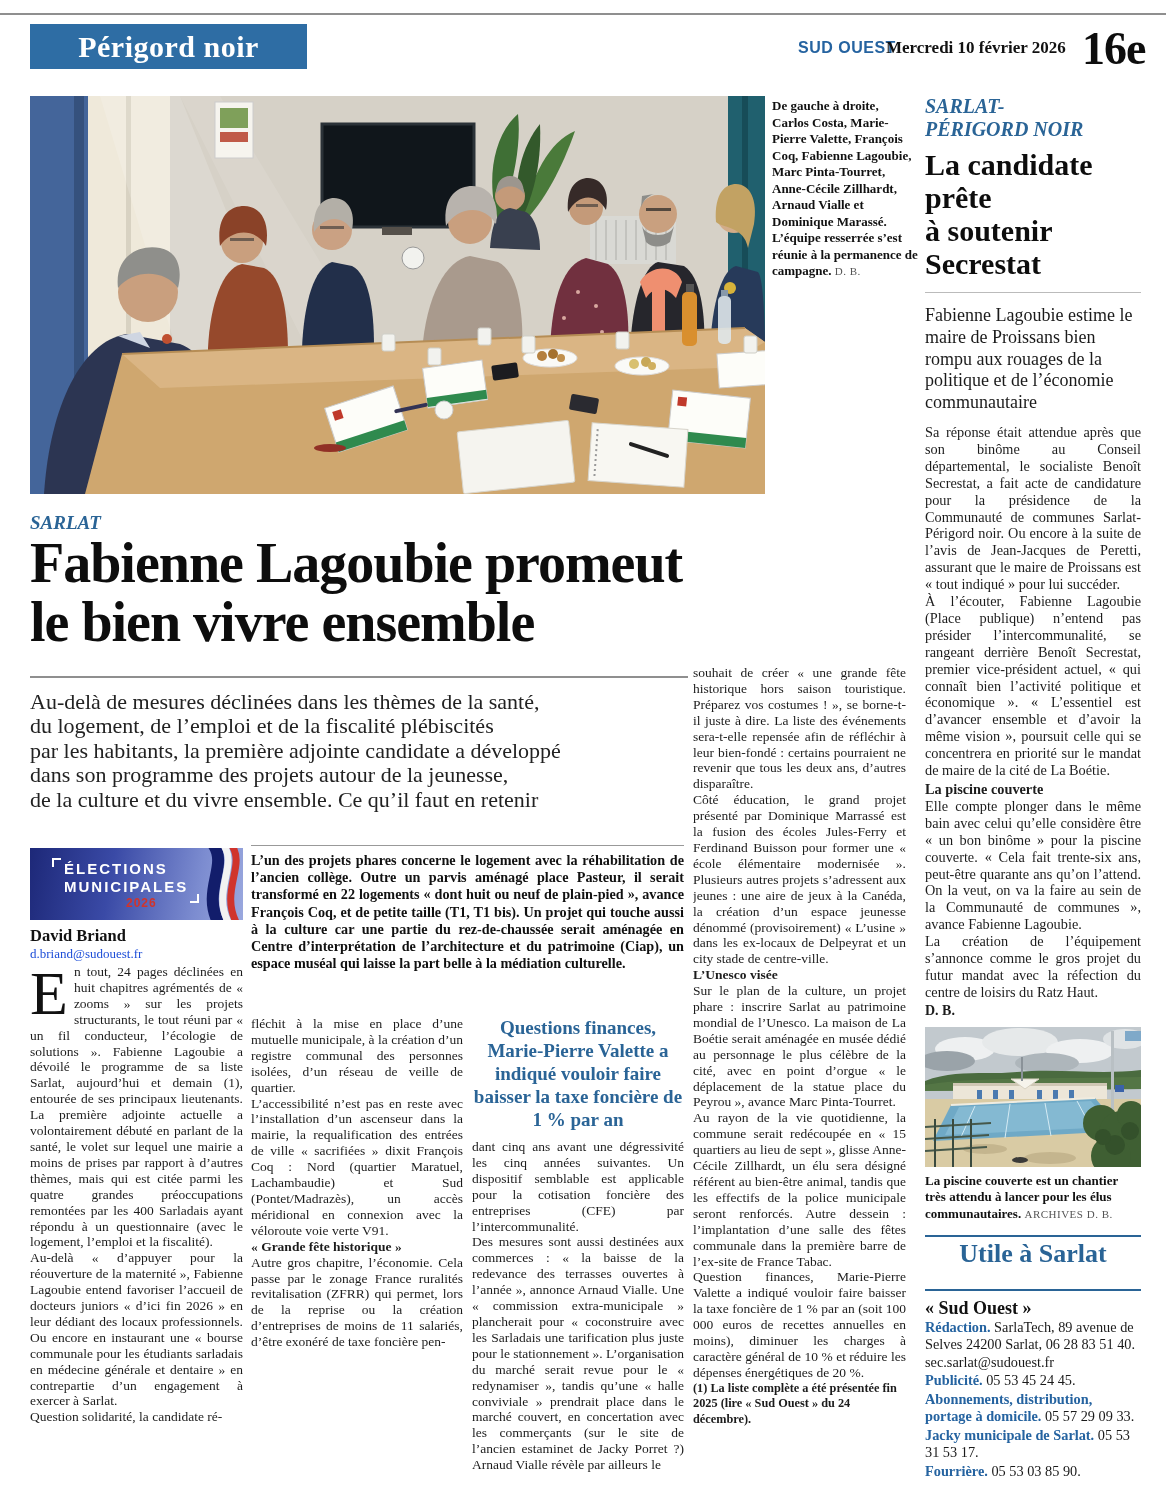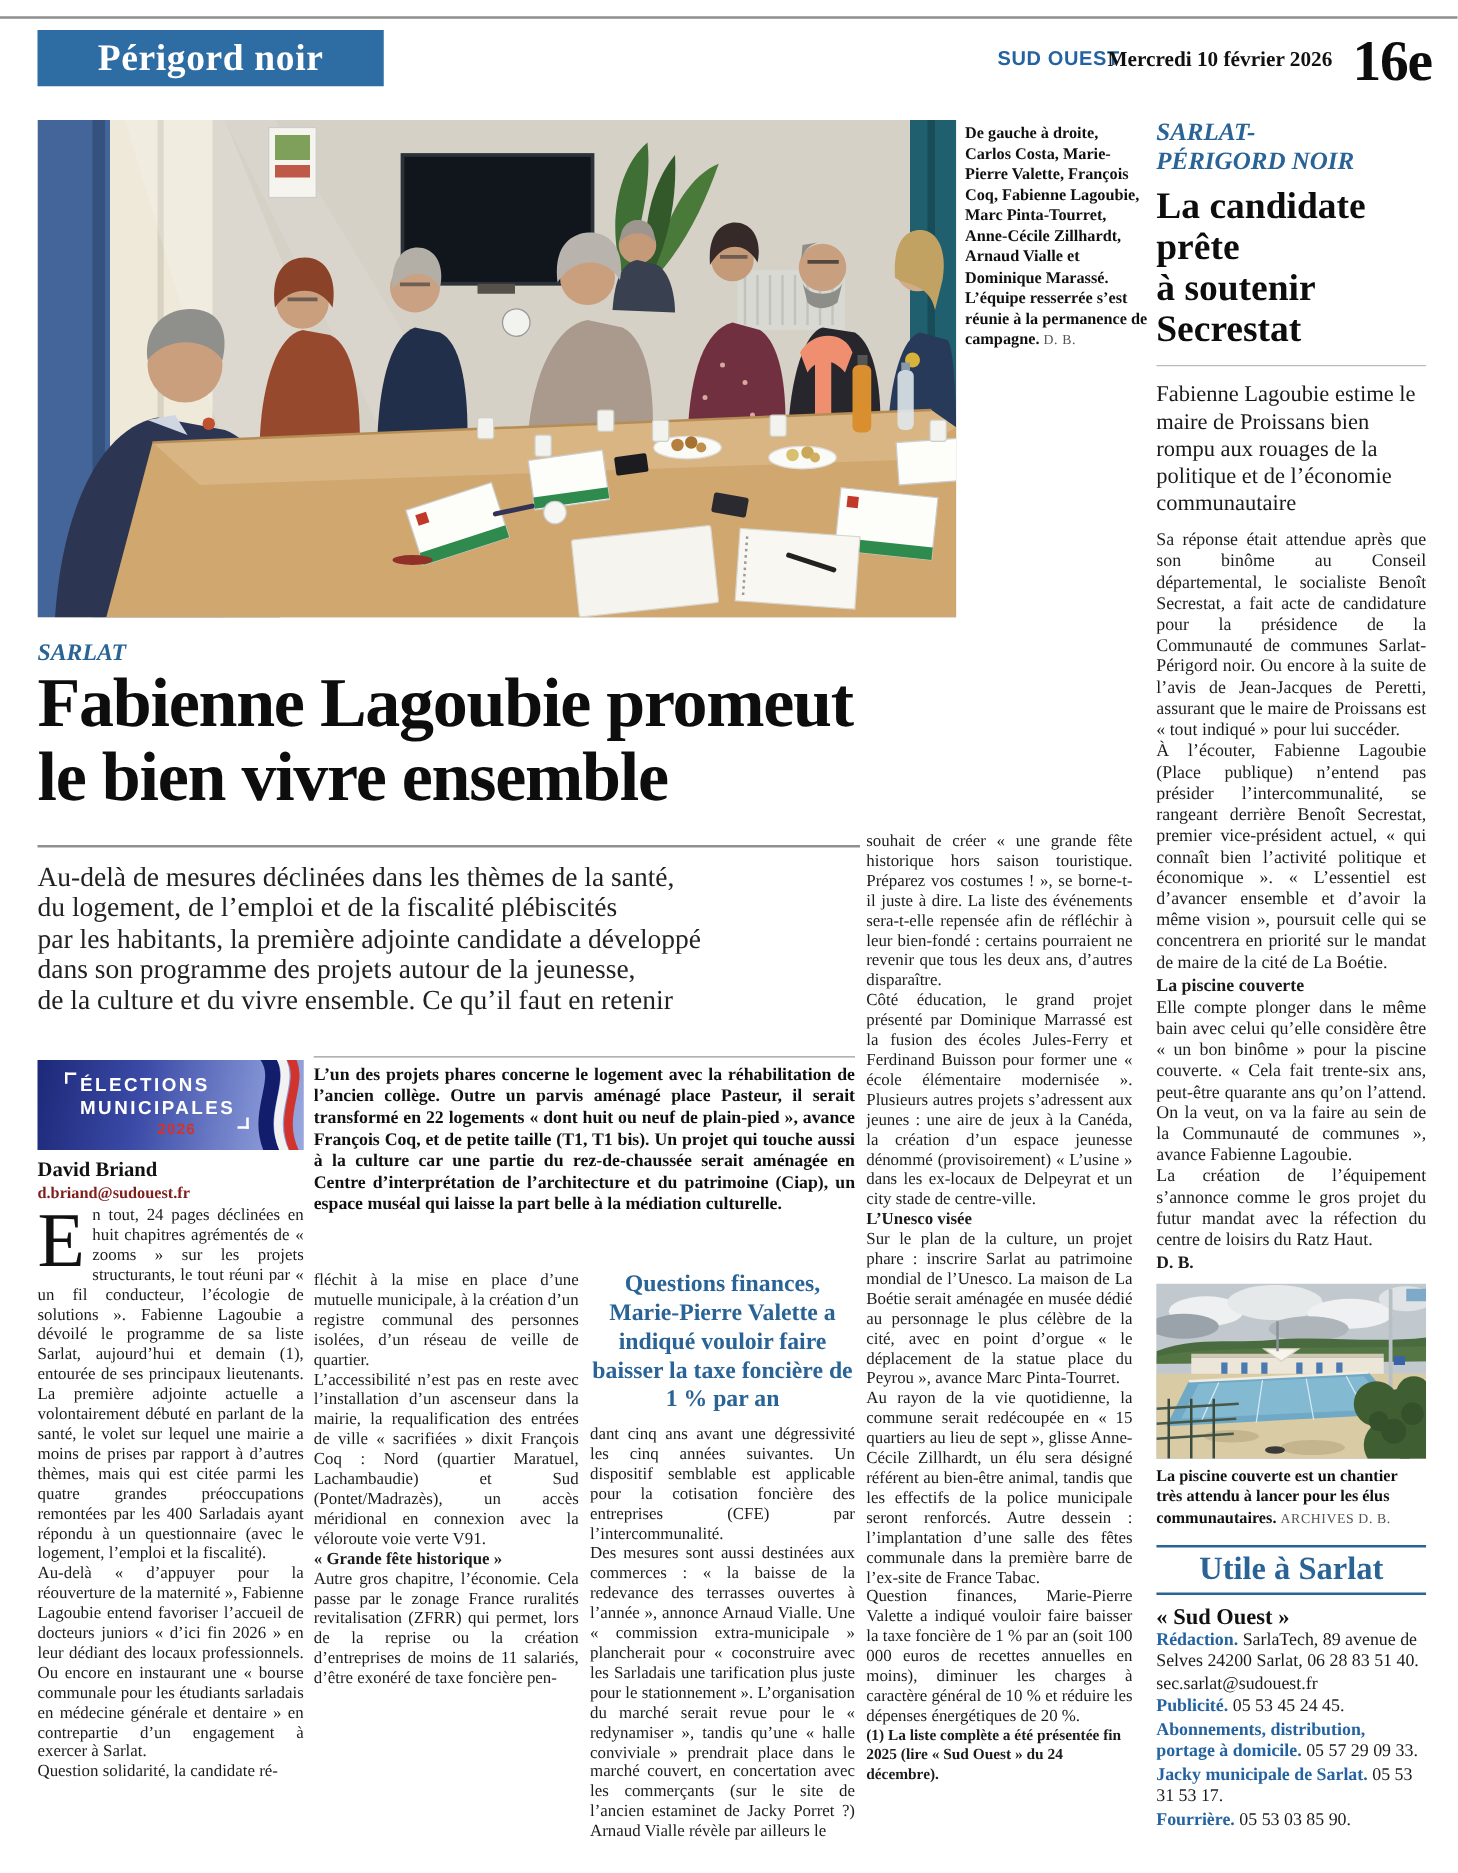--- a/index.html
+++ b/index.html
@@ -25,21 +25,21 @@
   .badge{left:30px;top:848px;width:213px;height:72px;background:linear-gradient(100deg,#1d2878 0%,#3a4aa6 38%,#7c8cd0 78%,#9aa8de 100%);position:absolute;overflow:hidden}
   .badge-text{position:absolute;left:34px;top:12px;color:#fff;font-family:"Liberation Sans",sans-serif;font-weight:600;font-size:15px;letter-spacing:2px;line-height:18px}
   .badge-year{position:absolute;left:96px;top:48px;color:#d0342c;font-family:"Liberation Sans",sans-serif;font-weight:700;font-size:12px;letter-spacing:1px}
   .bk{position:absolute;width:9px;height:9px}
   .bk-tl{left:22px;top:10px;border-left:2px solid #fff;border-top:2px solid #fff}
   .bk-br{left:160px;top:46px;border-right:2px solid #fff;border-bottom:2px solid #fff}
   .ribbon{position:absolute;right:0;top:0;height:72px}
 
   .byline{left:30px;top:926px;width:213px}
   .byline .author{font-weight:700;font-size:16.5px;color:#111}
-  .byline .email{font-weight:700;font-size:13px;color:#7f1d1d}
+  .byline .email{font-weight:400;font-size:13px;color:#1d4ed8}
 
   .bodycol{font-size:13.5px;line-height:15.9px;text-align:justify;color:#1c1c1c;overflow:hidden}
   .col1{left:30px;top:964px;width:213px;height:533px}
   .col2{left:251px;top:1016px;width:212px;height:481px}
   .col3{left:472px;top:1016px;width:212px;height:481px}
   .col4{left:693px;top:665px;width:213px;height:833px}
   .bodycol p{margin:0}
   .dropcap{float:left;font-size:62px;line-height:50px;font-weight:400;padding:4px 6px 0 0;color:#111}
   .subhead{font-weight:700;margin-top:2px}
   .footnote{font-weight:700;font-size:12.3px;line-height:15.5px;margin-top:4px;text-align:left}
@@ -55,21 +55,21 @@
   .sb-headline{margin-top:7px;font-weight:700;font-size:30px;line-height:1.1;color:#0d0d0d;white-space:pre-line}
   .sb-divider{margin-top:12px;height:1px;background:#bbb}
   .standfirst{margin-top:12px;font-size:18px;line-height:21.8px;color:#1a1a1a}
   .sb-body{margin-top:10px;font-size:14.3px;line-height:16.9px;text-align:justify;color:#1c1c1c}
   .sb-sig{font-weight:700;font-size:14px;margin-top:2px}
   .pool-wrap{margin-top:7px;width:216px;height:140px;overflow:hidden;background:#c2c9ce}
   .pool-cap{margin-top:6px;font-weight:700;font-size:13px;line-height:16.5px;color:#111}
 
   .utile{margin-top:13px}
   .utile-rule{height:2px;background:#2a6496}
-  .utile-title{text-align:center;font-weight:700;font-size:26px;color:#2a6496;padding:2px 0 4px 0}
+  .utile-title{text-align:center;font-weight:700;font-size:26px;color:#2a6496;padding:2px 0 20px 0}
   .utile-body{margin-top:9px;font-size:14.3px;line-height:17.5px}
   .utile-brand{font-weight:700;font-size:18px;color:#111}
   .utile-item{margin-top:1px}
   .utile-label{font-weight:700;color:#2563a0}
 </style>
 </head>
 <body>
 
 <div class="abs topline"></div>
 

